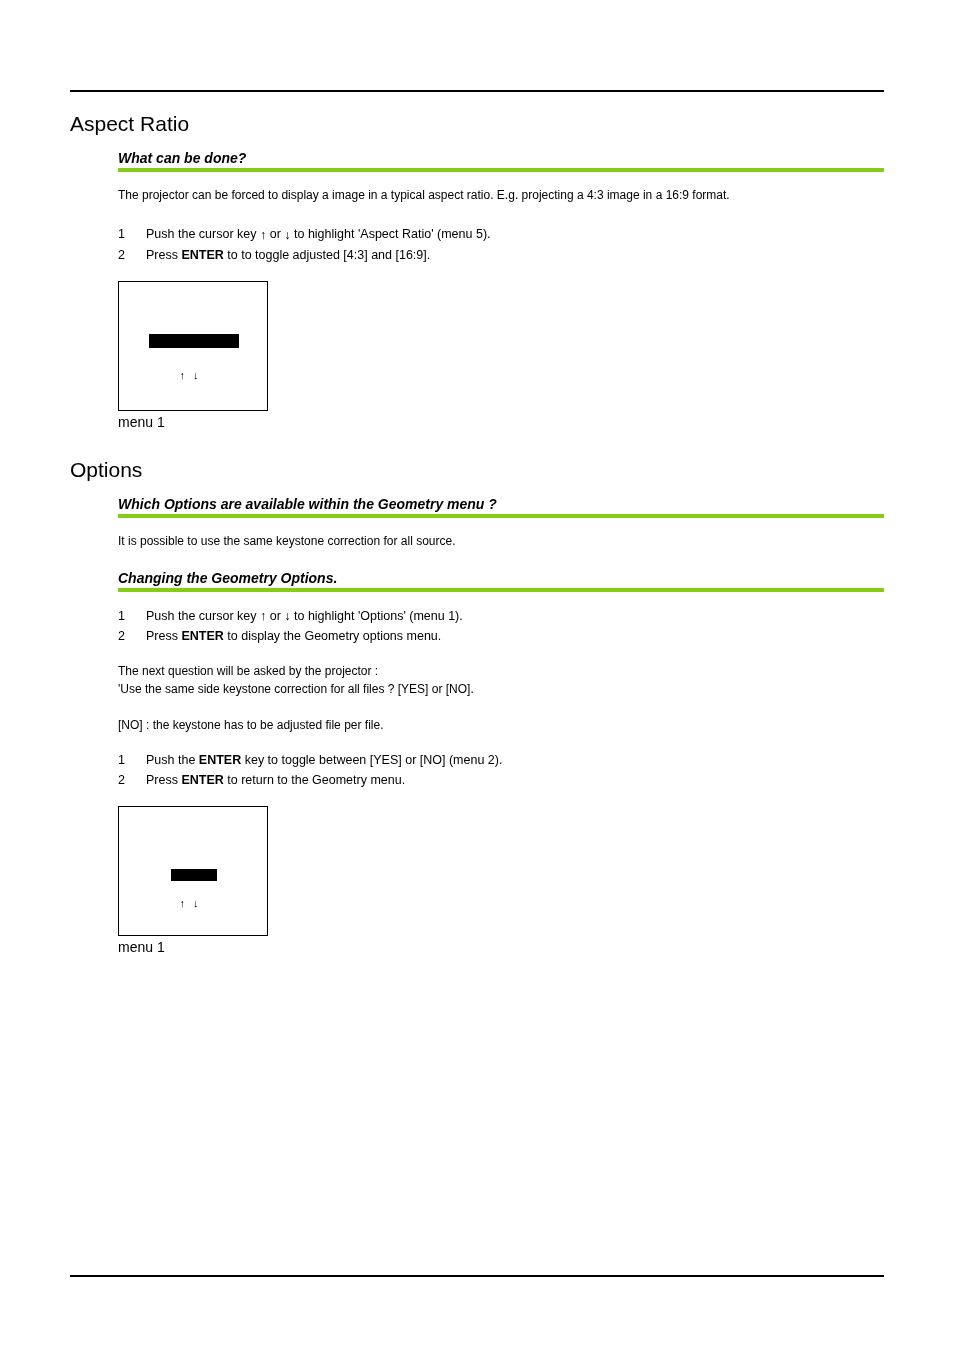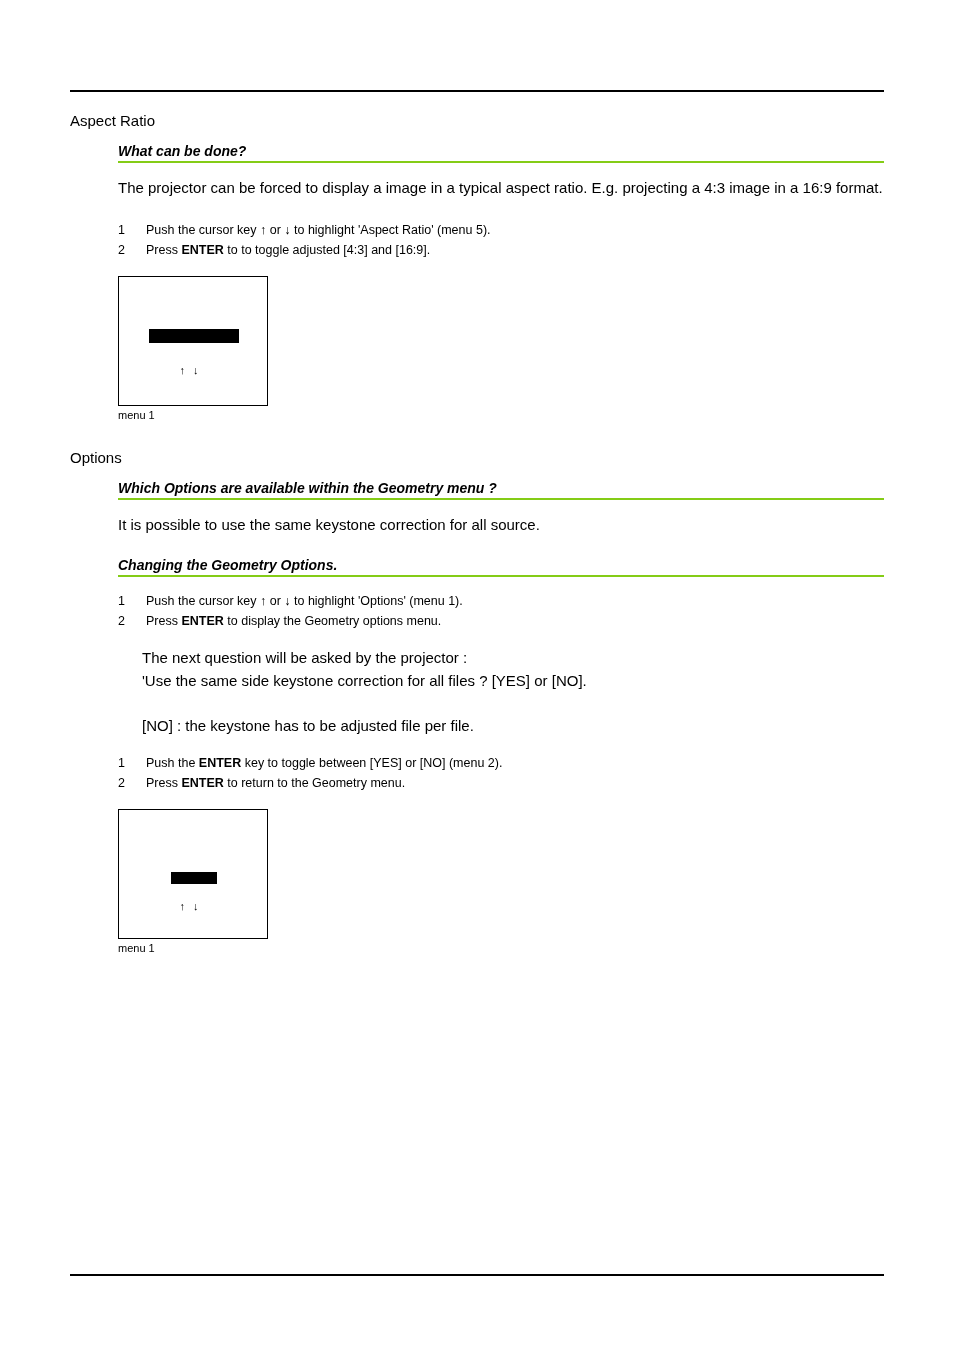--- a/index.html
+++ b/index.html
@@ -12,37 +12,37 @@
     width: 954px;
   }
   .page {
     padding: 90px 70px 60px 70px;
   }
   .top-rule {
     border-top: 2px solid #000;
     margin-bottom: 20px;
   }
   .section-title {
-    font-size: 15px;
+    font-size: 21px;
     margin: 0 0 14px 0;
   }
   .content-block {
     margin-left: 48px;
   }
   .sub-heading {
     font-weight: bold;
     font-style: italic;
     font-size: 14px;
-    border-bottom: 2px solid #84cc16;
+    border-bottom: 4px solid #84cc16;
     padding-bottom: 2px;
     margin-top: 6px;
     margin-bottom: 14px;
   }
   .para {
-    font-size: 15px;
+    font-size: 12px;
     line-height: 1.5;
     margin-bottom: 20px;
   }
   .list {
     font-size: 12.5px;
     line-height: 1.6;
     margin-bottom: 16px;
   }
   .list-row { display: flex; }
   .list-num { width: 28px; flex: none; }
@@ -88,21 +88,21 @@
   }
   .menu-frame2 .arrows-line {
     position: absolute;
     left: 0; right: 0;
     top: 88px;
     text-align: center;
     font-size: 11px;
     letter-spacing: 8px;
   }
   .menu-caption {
-    font-size: 11px;
+    font-size: 14px;
     margin-top: 3px;
   }
   .bottom-rule {
     border-top: 2px solid #000;
     margin-top: 320px;
   }
 </style>
 </head>
 <body>
 
@@ -158,21 +158,21 @@
         </div>
       </div>
       <div class="list-row">
         <div class="list-num">2</div>
         <div class="list-txt">
           <span>Press </span><span class="b">ENTER</span><span> to display the Geometry options menu.</span>
         </div>
       </div>
     </div>
 
-    <div class="para" style="margin-bottom:16px;margin-left:24px;">
+    <div class="para" style="margin-bottom:16px;">
       <span>The next question will be asked by the projector :</span><br>
       <span>'Use the same side keystone correction for all files ? [YES] or [NO].</span><br>
       <br>
       <span>[NO] : the keystone has to be adjusted file per file.</span>
     </div>
 
     <div class="list">
       <div class="list-row">
         <div class="list-num">1</div>
         <div class="list-txt">

